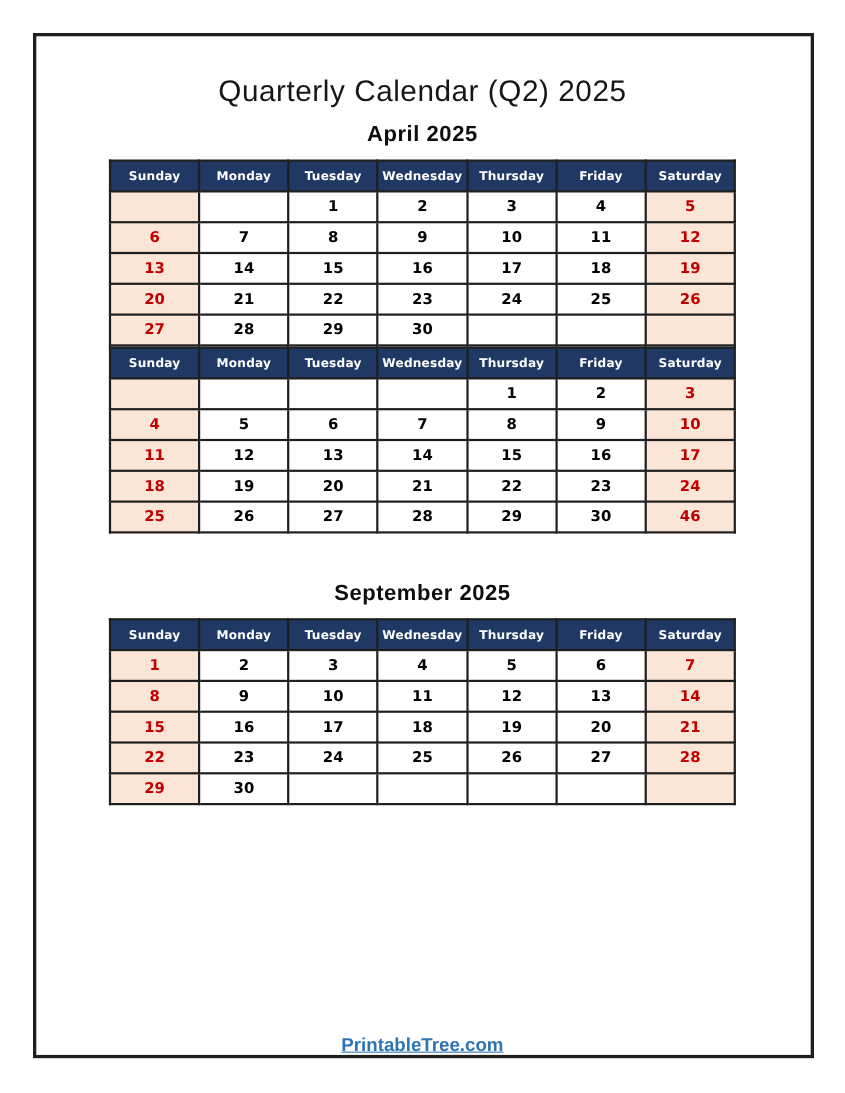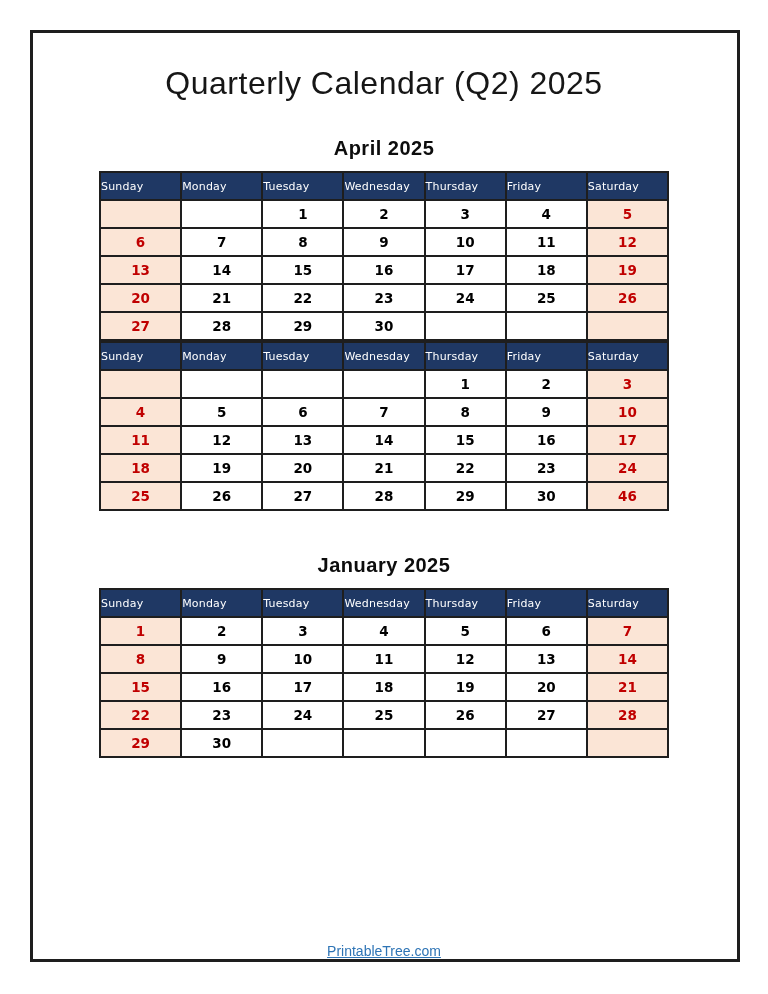--- a/index.html
+++ b/index.html
@@ -30,27 +30,27 @@
     top: 0;
     width: 768px;
     height: 994px;
     text-align: center;
   }
   h1.page-title {
     margin: 0;
     padding-top: 67px;
     font-family: "Liberation Sans", sans-serif;
     font-weight: 400;
-    font-size: 32px;
+    font-size: 27px;
     line-height: 32px;
     color: #161616;
     letter-spacing: 0.5px;
   }
   .month h2 {
-    margin: 38px 0 11px 0;
+    margin: 12px 0 11px 0;
     font-family: "Liberation Sans", sans-serif;
     font-weight: 700;
     font-size: 20px;
     line-height: 23px;
     color: #0d0d0d;
     letter-spacing: 0.5px;
   }
   .month + .month h2 {
     margin-top: 43px;
   }
@@ -58,24 +58,24 @@
     width: 570px;
     margin: 0 auto;
     border-collapse: collapse;
     table-layout: fixed;
     border: 2px solid var(--border-color, #1e1e1e);
   }
   table.cal th {
     background: var(--header-bg, #1f3864);
     color: var(--header-text, #ffffff);
     font-size: 11px;
-    font-weight: 400;
+    font-weight: 700;
     height: 26px;
     border: 2px solid var(--border-color, #1e1e1e);
-    text-align: left;
+    text-align: center;
     padding: 0;
     letter-spacing: 0.2px;
   }
   table.cal td {
     height: 26px;
     border: 2px solid var(--border-color, #1e1e1e);
     background: #ffffff;
     color: #000000;
     font-size: 13.5px;
     font-weight: 700;
@@ -89,22 +89,22 @@
   }
   .footer {
     position: absolute;
     left: 0;
     right: 0;
     bottom: 34px;
     text-align: center;
   }
   .footer-link {
     font-family: "Liberation Sans", sans-serif;
-    font-size: 14px;
-    font-weight: 400;
+    font-size: 17px;
+    font-weight: 700;
     color: var(--link-color, #2e74b5);
     text-decoration: underline;
     cursor: pointer;
   }
 </style>
 </head>
 <body>
 
 <div class="frame"></div>
 
@@ -231,21 +231,21 @@
               <td class="">27</td>
               <td class="">28</td>
               <td class="">29</td>
               <td class="">30</td>
               <td class="weekend">46</td>
             </tr>
           </tbody>
         </table>
       </section>
       <section class="month">
-        <h2>January 2025</h2>
+        <h2>September 2025</h2>
         <table class="cal">
           <thead>
             <tr>
               <th>Sunday</th>
               <th>Monday</th>
               <th>Tuesday</th>
               <th>Wednesday</th>
               <th>Thursday</th>
               <th>Friday</th>
               <th>Saturday</th>

